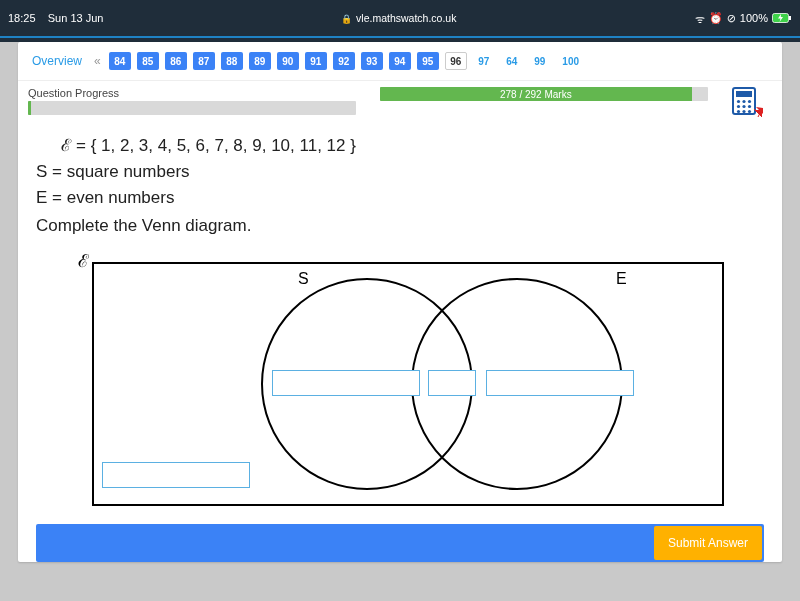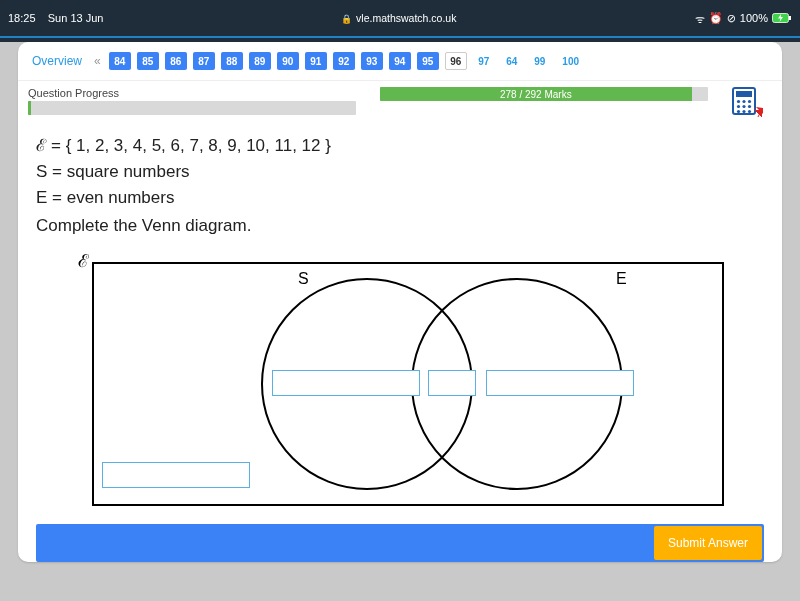--- a/index.html
+++ b/index.html
@@ -4,40 +4,40 @@
 <style>
   * { box-sizing: border-box; margin: 0; padding: 0; }
   html, body { width: 800px; height: 601px; font-family: Arial, Helvetica, sans-serif; background: #c9c9c9; overflow: hidden; }
   .status-bar { background: #1f2d3a; color: #fff; height: 36px; display: flex; align-items: center; padding: 0 8px; font-size: 11px; }
   .status-left { flex: 0 0 auto; }
   .status-center { flex: 1 1 auto; text-align: center; }
   .status-right { flex: 0 0 auto; display: flex; align-items: center; gap: 4px; }
   .status-center span { font-size: 10.5px; }
   .content-wrap { background: #1f2d3a; padding-bottom: 0; }
   .blue-strip { height: 2px; background: #1e82c4; }
-  .sheet { background: #fff; margin: 0 18px; border-radius: 10px; box-shadow: 0 1px 2px rgba(0,0,0,.15); }
+  .sheet { background: #fff; margin: 0 18px; border-radius: 2px; box-shadow: 0 1px 2px rgba(0,0,0,.15); }
   .nav-row { display: flex; align-items: center; gap: 6px; padding: 8px 10px; border-bottom: 1px solid #eee; }
   .overview { color: #2a9be6; font-size: 12px; padding: 4px 4px; }
   .nav-sep { color: #999; font-size: 12px; padding: 0 2px; }
   .qnum { display: inline-flex; align-items: center; justify-content: center; width: 22px; height: 18px; border-radius: 2px; font-size: 10px; font-weight: 600; cursor: pointer; }
   .qnum.done { background: #3b82f6; color: #fff; }
   .qnum.current { background: #fff; color: #333; border: 1px solid #ccc; }
   .qnum.future { background: transparent; color: #2a9be6; }
 
   .progress-row { display: flex; align-items: flex-start; padding: 6px 10px 4px; gap: 24px; }
   .prog-col { flex: 1 1 0; }
   .prog-label { font-size: 11px; color: #444; margin-bottom: 2px; }
   .prog-bar { height: 14px; background: #d9d9d9; border-radius: 1px; position: relative; overflow: hidden; }
   .prog-fill { position: absolute; top: 0; left: 0; bottom: 0; background: #63b74f; display: flex; align-items: center; justify-content: center; }
   .prog-text { color: #fff; font-size: 10px; }
   .calc-cell { flex: 0 0 40px; display: flex; align-items: flex-start; }
 
   .question { padding: 12px 18px 8px; color: #222; }
   .qline { font-size: 17px; margin-bottom: 6px; }
-  .qline.big { font-size: 17px; }
+  .qline.big { font-size: 17px; margin-left: 25px; }
   .instruction { font-size: 17px; margin-top: 8px; }
 
   .venn-area { margin: 8px 18px 0; position: relative; height: 260px; }
   .eps-label { position: absolute; top: -4px; left: 42px; font-size: 18px; z-index: 3; }
   .venn-rect { position: absolute; top: 10px; left: 56px; right: 40px; bottom: 6px; border: 2px solid #000; }
   .answer-input { position: absolute; border: 1px solid #5bb0e2; background: #fff; }
   .s-label { position: absolute; font-size: 16px; font-weight: normal; z-index: 3; }
 
   .bottom-bar { background: #3b82f6; margin: 12px 18px 0; padding: 2px; display: flex; justify-content: flex-end; border-radius: 2px; }
   .submit-btn { background: #ffb100; color: #fff; border: none; padding: 10px 14px; font-size: 12px; border-radius: 2px; cursor: pointer; }

